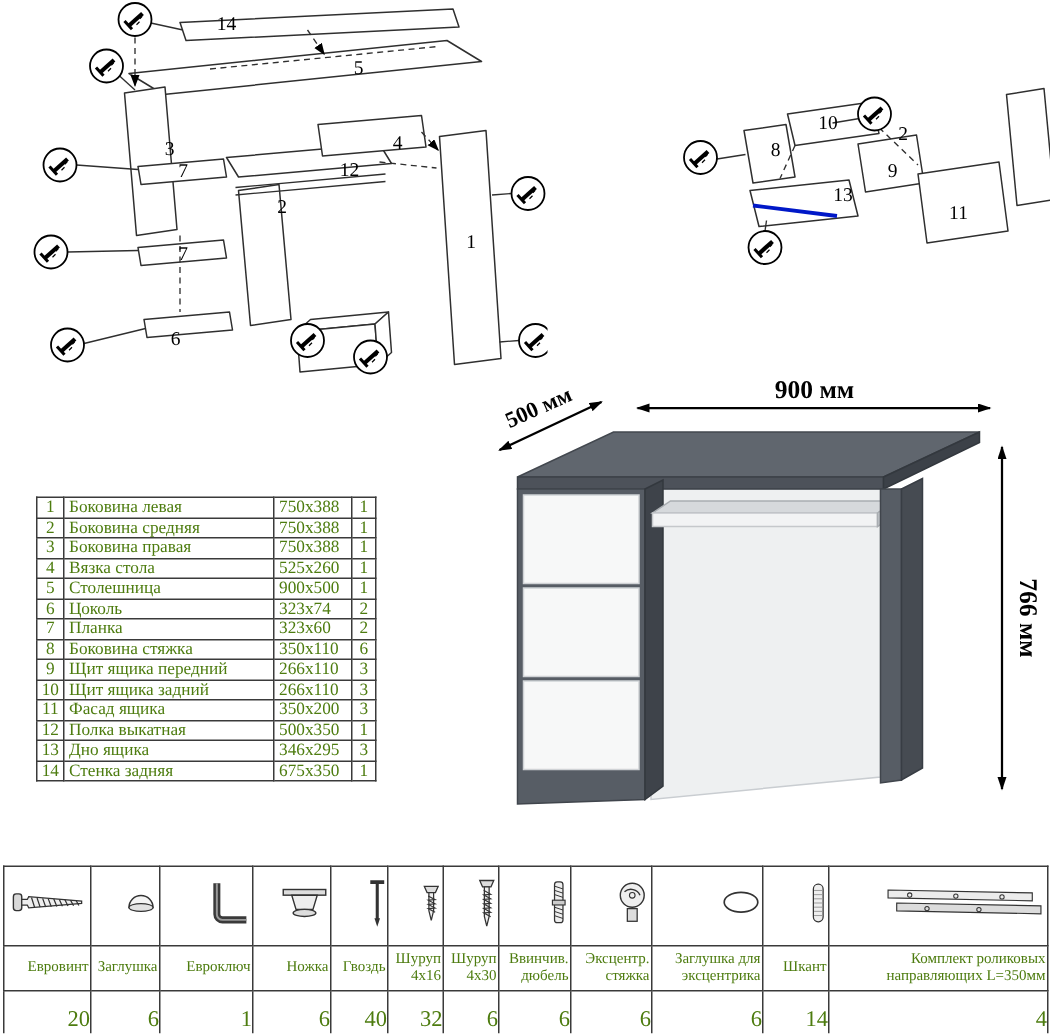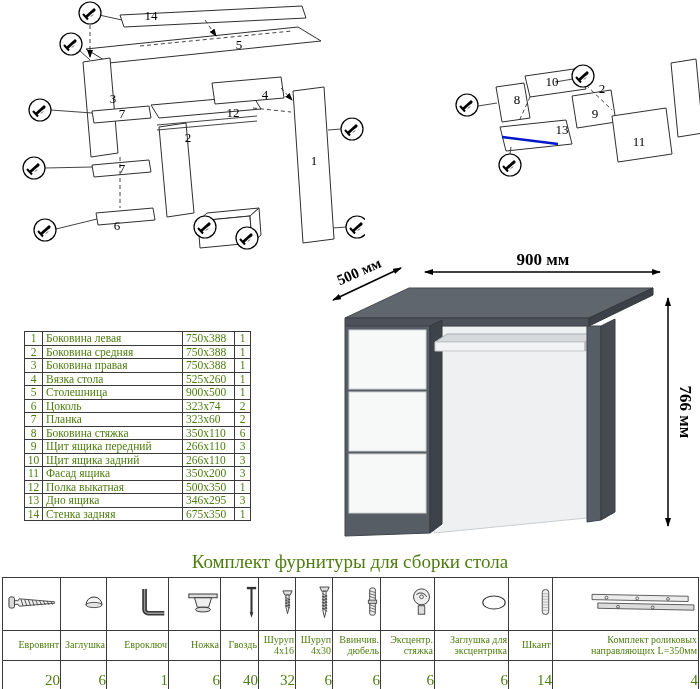--- a/index.html
+++ b/index.html
@@ -248,21 +248,20 @@
         </tr>
         <tr>
           <td class="c-num">14</td>
           <td class="c-name">Стенка задняя</td>
           <td class="c-size">675x350</td>
           <td class="c-qty">1</td>
         </tr>
       </tbody>
   </table>
 
-  <div class="hw-title">Комплект фурнитуры для сборки стола</div>
   <table class="hw-table">
     <tbody>
       <tr>
           <td class="hw-icon-cell" style="width: 58px;"><span class="hw-icon">
               <svg width="52" height="19" viewBox="0 0 56 20">
                 <rect x="1" y="4" width="6" height="12" rx="2" fill="#d9d9d9" stroke="#333"></rect>
                 <path d="M7 8 h4 l1 -2 38 3.2 v1.6 l-38 3.2 -1 -2 h-4 z" fill="#eee" stroke="#333" stroke-width="0.9"></path>
                 <path d="M14 6.6l2.2 7M18 6.9l2.2 6.6M22 7.2l2.2 6.2M26 7.4l2.2 5.8M30 7.7l2.2 5.3M34 8l2.2 4.9M38 8.2l2.2 4.5M42 8.5l2.2 4M46 8.7l2 3.6" stroke="#333" stroke-width="0.9" fill="none"></path>
               </svg>
             </span></td>

